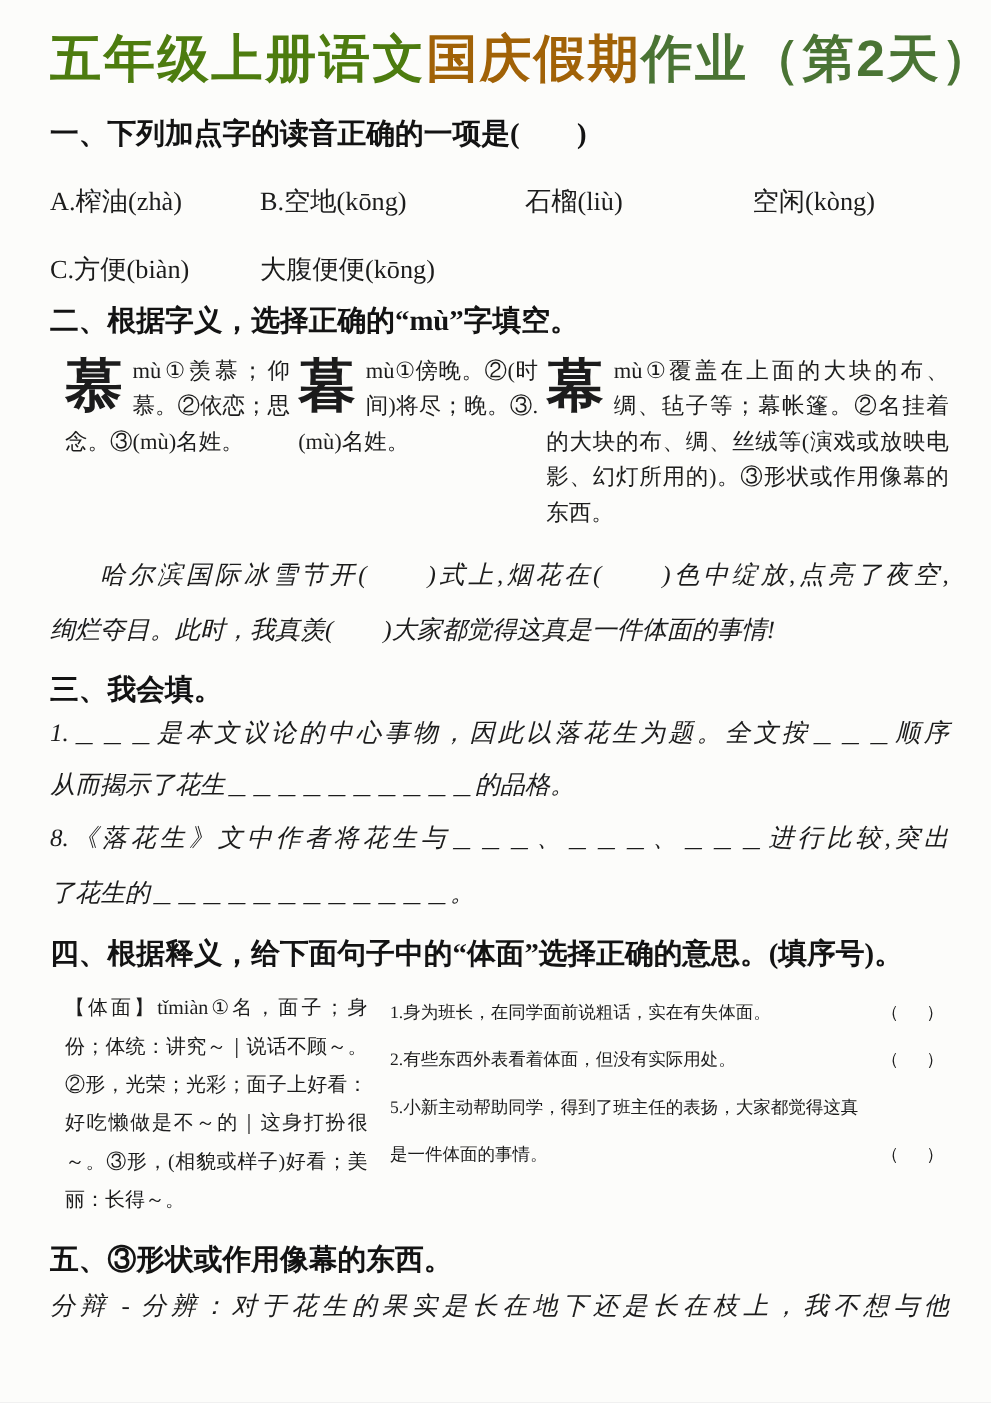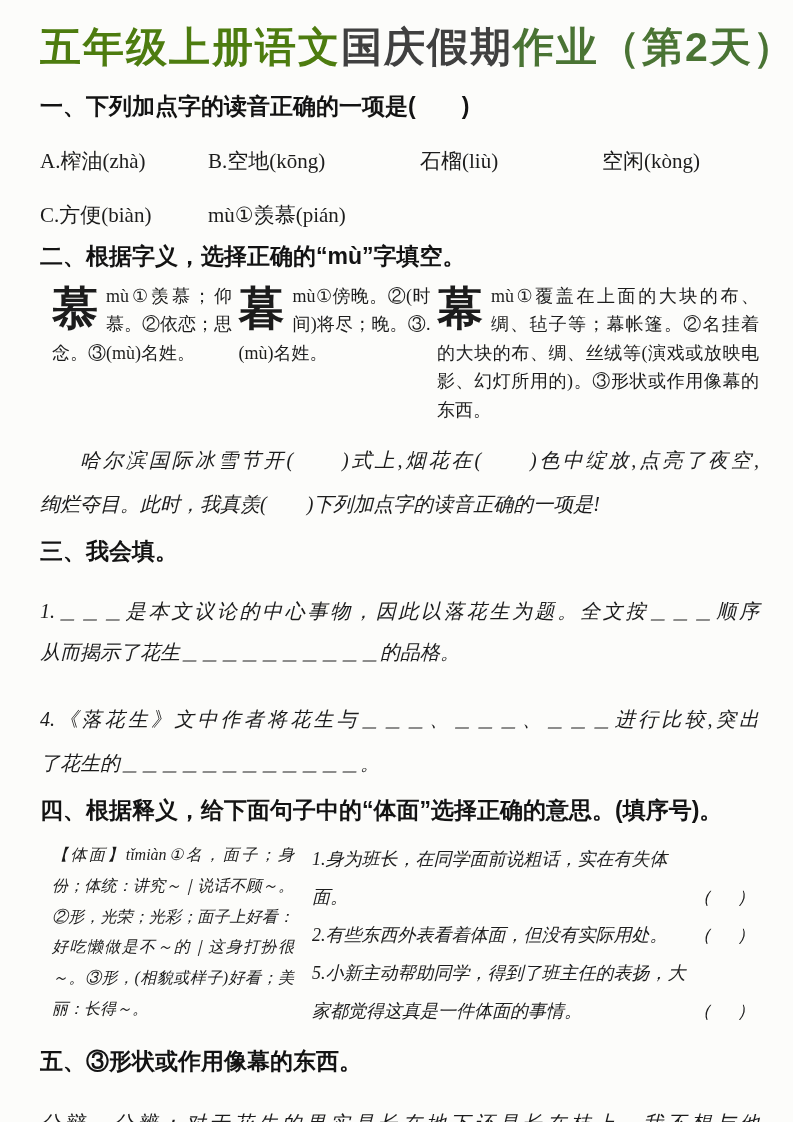--- a/index.html
+++ b/index.html
@@ -17,27 +17,27 @@
   
   .title {
     margin:0; padding:0 0 6px 0;
     text-align:center;
     font-family:"Liberation Sans", sans-serif;
     font-size:41px; font-weight:bold;
     letter-spacing:2px;
     white-space:nowrap;
   }
   .t-black { color:#4d7c0f; }
-  .t-red   { color:#404040; }
+  .t-red   { color:#a16207; }
   .t-green { color:#4a7434; }
 
   
   .heading {
     margin:10px 0 0 0;
-    font-family:Liberation Sans, sans-serif;
+    font-family:Liberation Serif, serif;
     font-size:23px; font-weight:bold; color:#131313;
     line-height:1.35;
   }
 
   
   .row-grid {
     display:grid;
     margin-top:24px;
     font-size:21px; line-height:1.45;
   }
@@ -66,35 +66,35 @@
   
   .pline {
     font-size:20px;
     line-height:44px;
     white-space:nowrap;
     font-style:italic;
   }
   .jfull { text-align:justify; text-align-last:justify; white-space:normal; }
   .indent { text-indent:2em; }
   .q1 .pline { line-height:41px; }
-  .mt6 { margin-top:24px; } .mt8 { margin-top:8px; }
+  .mt6 { margin-top:0; } .mt8 { margin-top:8px; }
 
   
   .def-wrap {
-    display:flex; margin-top:14px;font-style:italic;
+    display:flex; margin-top:14px;
   }
   .def-box {
     width:254px; flex:none;
     font-size:16px; line-height:1.92;
     text-align:justify;
     padding-left:12px; box-sizing:border-box;
   }
   .def-sentences {
     flex:1; margin-left:18px;
-    font-size:18px; line-height:38px;
+    font-size:14px; line-height:38px;
   }
   .sentence { position:relative; padding-right:66px; }
   .sentence .bracket {
     position:absolute; right:0; bottom:0;
     letter-spacing:4px;
   }
 
   .s5-block { margin-top:16px; }
 </style>
 </head>
@@ -106,47 +106,47 @@
 
   <h2 class="heading">一、下列加点字的读音正确的一项是(　　)</h2>
   <div class="row-grid row-a">
     <span>A.榨油(zhà)</span>
     <span>B.空地(kōng)</span>
     <span>石榴(liù)</span>
     <span>空闲(kòng)</span>
   </div>
   <div class="row-grid row-c">
     <span>C.方便(biàn)</span>
-    <span>mù①羡慕(pián)</span>
+    <span>大腹便便(kōng)</span>
   </div>
 
   <h2 class="heading">二、根据字义，选择正确的“mù”字填空。</h2>
   <div class="dict-row">
     <div class="dict-entry e1">
       <span class="bigchar">慕</span><span>mù①羡慕；仰慕。②依恋；思念。③(mù)名姓。</span>
     </div>
     <div class="dict-entry e2">
       <span class="bigchar">暮</span><span>mù①傍晚。②(时间)将尽；晚。③.(mù)名姓。</span>
     </div>
     <div class="dict-entry e3">
       <span class="bigchar">幕</span><span>mù①覆盖在上面的大块的布、绸、毡子等；幕帐篷。②名挂着的大块的布、绸、丝绒等(演戏或放映电影、幻灯所用的)。③形状或作用像幕的东西。</span>
     </div>
   </div>
   <div class="mt8">
     <div class="pline jfull indent">哈尔滨国际冰雪节开(　　)式上,烟花在(　　)色中绽放,点亮了夜空,</div>
-    <div class="pline">绚烂夺目。此时，我真羡(　　)下列加点字的读音正确的一项是!</div>
+    <div class="pline">绚烂夺目。此时，我真羡(　　)大家都觉得这真是一件体面的事情!</div>
   </div>
 
   <h2 class="heading">三、我会填。</h2>
   <div class="q1 mt6">
     <div class="pline jfull">1.＿＿＿是本文议论的中心事物，因此以落花生为题。全文按＿＿＿顺序</div>
     <div class="pline">从而揭示了花生＿＿＿＿＿＿＿＿＿＿的品格。</div>
   </div>
   <div class="mt6">
-    <div class="pline jfull">4.《落花生》文中作者将花生与＿＿＿、＿＿＿、＿＿＿进行比较,突出</div>
+    <div class="pline jfull">8.《落花生》文中作者将花生与＿＿＿、＿＿＿、＿＿＿进行比较,突出</div>
     <div class="pline">了花生的＿＿＿＿＿＿＿＿＿＿＿＿。</div>
   </div>
 
   <h2 class="heading">四、根据释义，给下面句子中的“体面”选择正确的意思。(填序号)。</h2>
   <div class="def-wrap">
     <div class="def-box">【体面】tǐmiàn①名，面子；身份；体统：讲究～｜说话不顾～。②形，光荣；光彩；面子上好看：好吃懒做是不～的｜这身打扮很～。③形，(相貌或样子)好看；美丽：长得～。</div>
     <div class="def-sentences">
       <div class="sentence">
         <span>1.身为班长，在同学面前说粗话，实在有失体面。</span>
         <span class="bracket">（　）</span>

